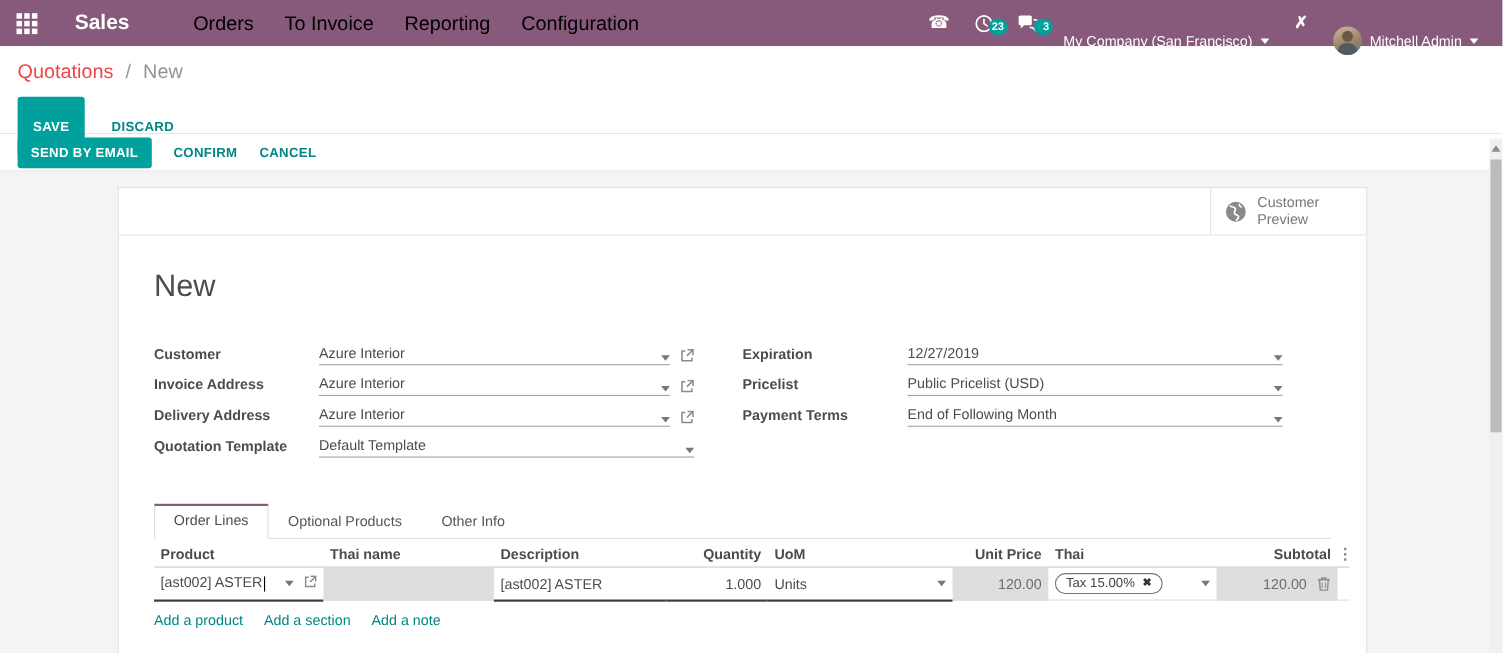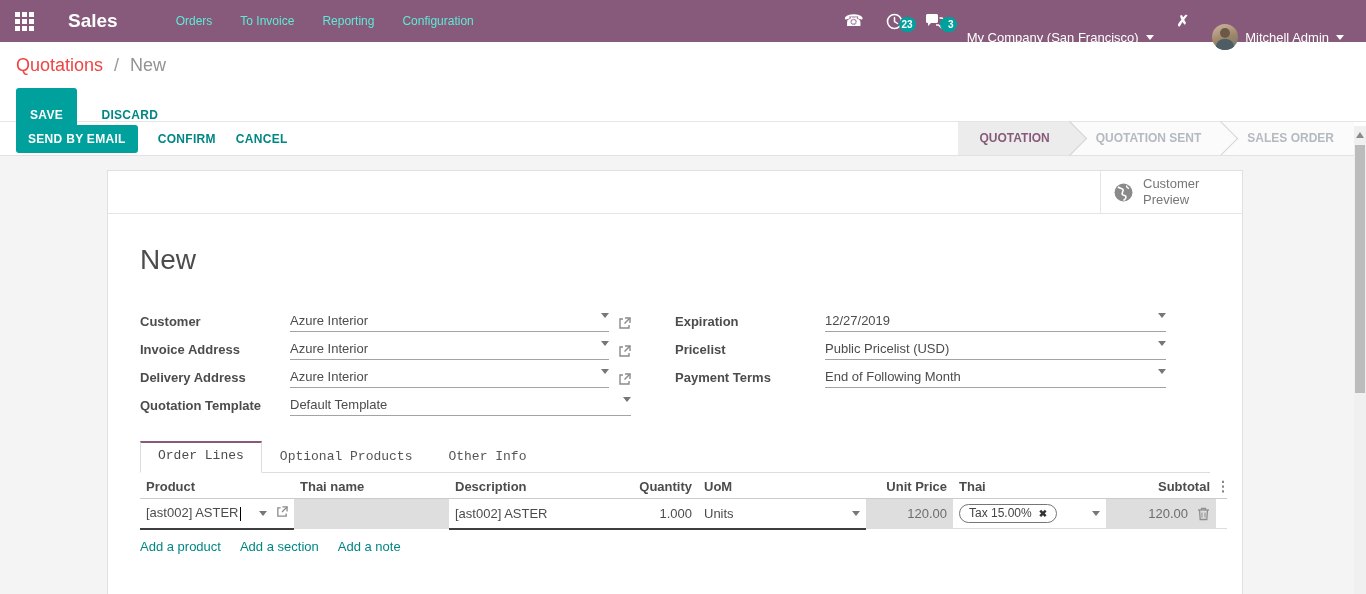--- a/index.html
+++ b/index.html
@@ -5,21 +5,21 @@
   * { box-sizing: border-box; margin: 0; padding: 0; }
   html,body { width:1366px; height:594px; overflow:hidden; font-family:"Liberation Sans",sans-serif; background:#fff; }
   .page { position:relative; width:1366px; height:594px; }
 
   
   .topbar { height:42px; background:#875A7B; display:flex; align-items:center; color:#fff; }
   .apps-btn { width:48px; height:42px; display:flex; align-items:center; justify-content:center; cursor:pointer; }
   .apps-grid { display:grid; grid-template-columns:repeat(3,5px); grid-template-rows:repeat(3,5px); gap:2px; }
   .apps-grid i { background:#fff; }
   .app-name { font-size:19px; font-weight:700; margin:0 44px 0 20px; }
-  .menu-item { font-size:12px; padding:0 14px; line-height:42px; color:#5eead4; cursor:pointer; }
+  .menu-item { font-size:18px; padding:0 14px; line-height:42px; color:#000000; cursor:pointer; }
   .systray { margin-left:auto; display:flex; align-items:center; font-size:13px; padding-right:10px; }
   .tray-icon { position:relative; padding:0 11px; display:flex; align-items:center; cursor:pointer; }
   .phone-glyph { font-size:16px; line-height:42px; }
   .badge { position:absolute; top:4px; right:-2px; background:#00A09D; color:#fff; font-size:10px; font-weight:700;
            min-width:17px; height:15px; line-height:15px; text-align:right; border-radius:8px; padding:0 3px; }
   .company-menu, .user-menu { display:flex; align-items:center; gap:7px; padding:0 12px; cursor:pointer;margin-top:32px; }
   .caret { display:inline-block; width:0; height:0; border-left:4px solid transparent; border-right:4px solid transparent; border-top:5px solid #fff; }
   .tools-glyph { font-size:15px; font-weight:700; line-height:42px; }
   .avatar { width:26px; height:26px; border-radius:50%; background:linear-gradient(160deg,#cdb9a2 0%,#9d8468 55%,#5d7b7a 100%); position:relative; overflow:hidden; }
   .avatar::before { content:""; position:absolute; left:8px; top:4px; width:10px; height:10px; border-radius:50%; background:#6b5948; }
@@ -56,27 +56,27 @@
   .sheet-body { padding:0 32px; }
   .sheet-title { font-size:28px; font-weight:500; color:#4c4c4c; margin:30px 0 36px; }
 
   .fields { display:flex; }
   .fgroup { width:50%; }
   .fgroup.left { padding-right:44px; }
   .fgroup.right { padding-right:44px; }
   .frow { display:flex; align-items:flex-end; margin-bottom:8px; height:20px; }
   .flabel { width:150px; flex-shrink:0; font-size:13px; font-weight:700; color:#4c4c4c; padding-bottom:3px; }
   .fcontrol { flex:1; display:flex; align-items:flex-end; }
-  .fvalue { flex:1; display:flex; align-items:flex-start; border-bottom:1px solid #a3a3a3; padding-bottom:3px; font-size:13px; color:#4c4c4c; cursor:text; }
+  .fvalue { flex:1; display:flex; align-items:flex-end; border-bottom:1px solid #a3a3a3; padding-bottom:3px; font-size:13px; color:#4c4c4c; cursor:text; }
   .fvalue .val { flex:1; }
   .caret-dark { display:inline-block; width:0; height:0; border-left:4px solid transparent; border-right:4px solid transparent; border-top:5px solid #777; margin-left:6px; }
   .ext-icon { margin-left:9px; margin-bottom:2px; cursor:pointer; flex-shrink:0; }
 
   
-  .tabs { display:flex; border-bottom:1px solid #ddd; margin-top:17px;font-family:Liberation Mono, monospace; }
+  .tabs { display:flex; border-bottom:1px solid #ddd; margin-top:34px; }
   .tab { padding:7px 17px; font-size:13px; color:#555; cursor:pointer; border:1px solid transparent; }
   .tab.active { background:#fff; border-color:#ddd; border-top:2px solid #875A7B; border-bottom:1px solid #fff; margin-bottom:-1px; padding-top:5px; color:#4c4c4c; }
 
   
   .olines { margin-right:-17px; }
   table { border-collapse:collapse; table-layout:fixed; width:1087px; font-size:13px; }
   col.c-product{width:154px} col.c-thai{width:155px} col.c-desc{width:157px} col.c-qty{width:92px}
   col.c-uom{width:168px} col.c-price{width:87px} col.c-taxes{width:153px} col.c-subtotal{width:110px} col.c-dots{width:11px}
   thead th { text-align:left; font-weight:700; color:#4c4c4c; padding:5px 6px 4px; border-bottom:1px solid #ccc; white-space:nowrap; }
   thead th.num { text-align:right; }
@@ -171,25 +171,20 @@
       <span class="bc-current">New</span>
     </div>
     <button class="btn-primary">SAVE</button>
     <button class="btn-link">DISCARD</button>
   </div>
 
   <div class="statusbar">
     <button class="btn-primary">SEND BY EMAIL</button>
     <button class="btn-link">CONFIRM</button>
     <button class="btn-link">CANCEL</button>
-    <div class="steps">
-      <div class="step active has-arrow"><span>QUOTATION</span></div>
-      <div class="step has-arrow"><span>QUOTATION SENT</span></div>
-      <div class="step"><span>SALES ORDER</span></div>
-    </div>
   </div>
 
   <div class="content">
     <div class="sheet">
 
       <div class="sheet-strip">
         <div class="preview-btn">
           <span>
             <svg width="21" height="21" viewBox="0 0 21 21">
                 <circle cx="10.5" cy="10.5" r="9" fill="#8a8a8a"></circle>

